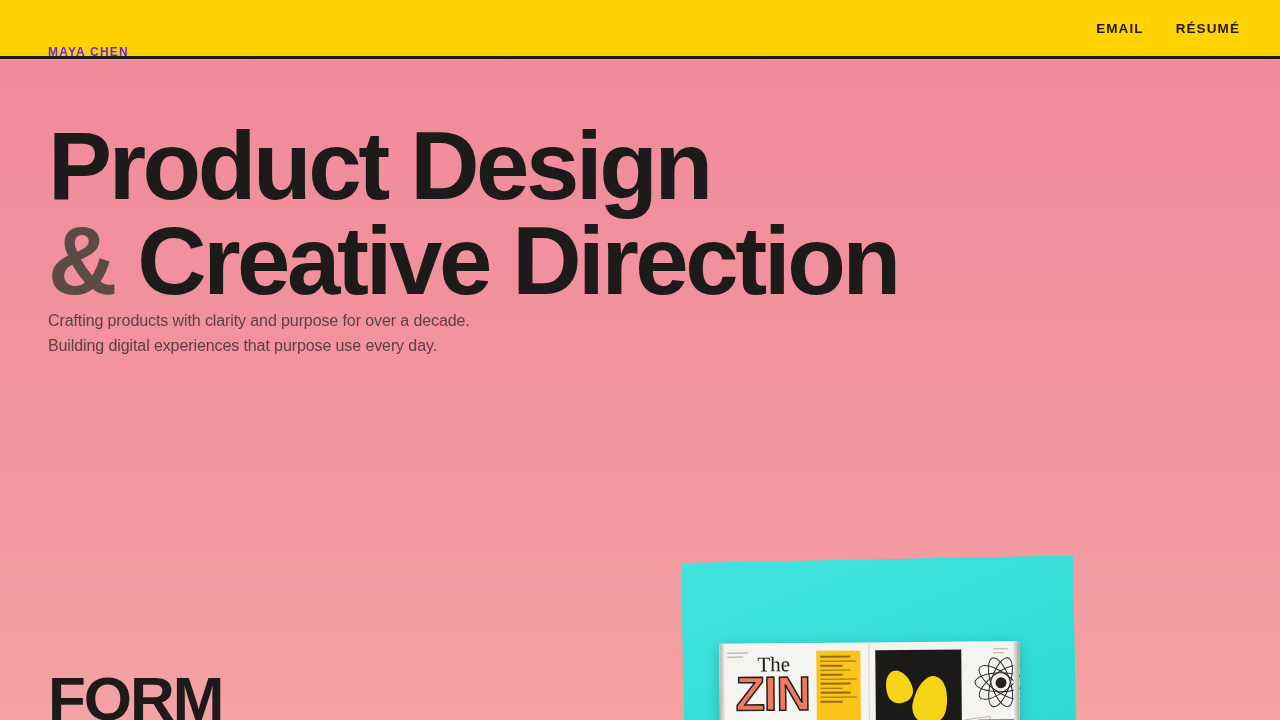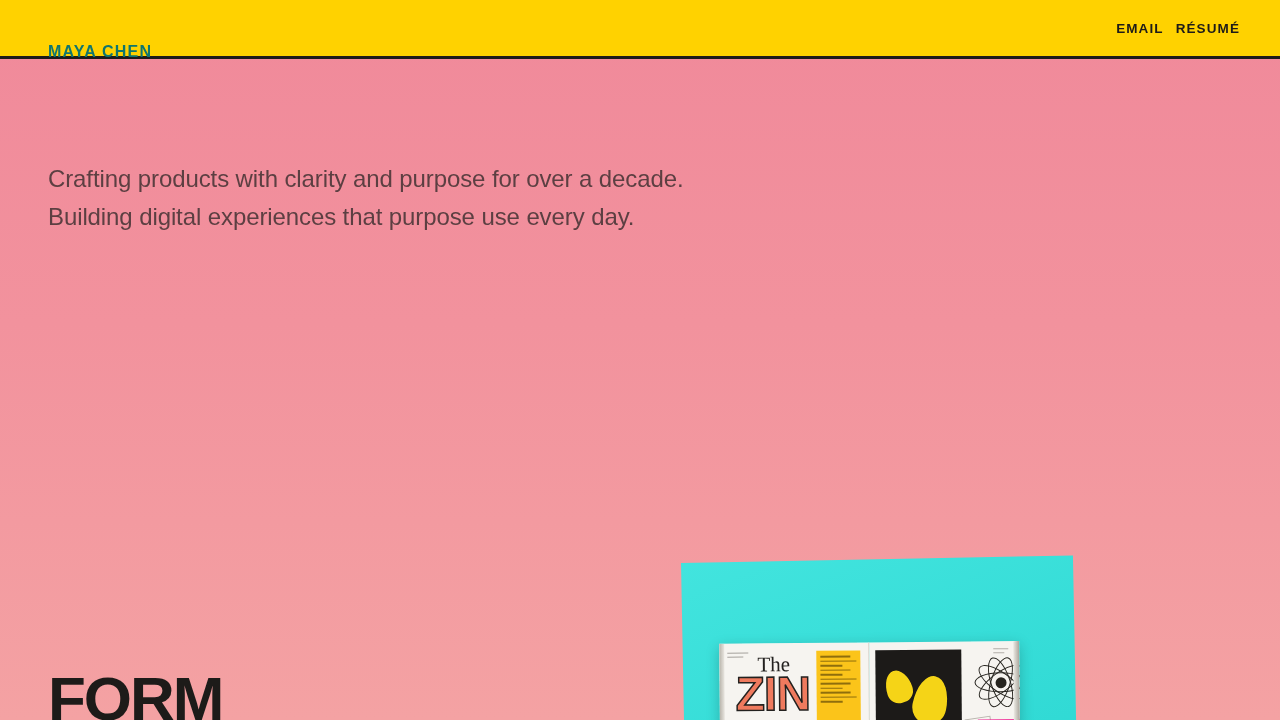--- a/index.html
+++ b/index.html
@@ -22,26 +22,26 @@
     position:absolute; top:0; left:0;
     width:1280px; height:59px;
     background:#ffd200;
     border-bottom:3px solid #1d1b19;
     display:flex; align-items:center;
     justify-content:space-between;
     padding:0 40px 0 48px;
     z-index:20;
   }
   .brand {
-    font-size:16px; font-weight:bold;
-    letter-spacing:1.2px; color:#0f766e;
+    font-size:12px; font-weight:bold;
+    letter-spacing:1.2px; color:#6d28d9;
     white-space:nowrap;
     margin-top:48px;
   }
-  .nav { display:flex; align-items:center; gap:12px; }
+  .nav { display:flex; align-items:center; gap:32px; }
   .nav-link {
     font-size:13.5px; font-weight:bold;
     letter-spacing:1.1px; color:#1d1b19;
     text-decoration:none; white-space:nowrap;
     cursor:pointer;
   }
 
   
   .hero {
     position:absolute; left:48px; top:118px;
@@ -49,22 +49,21 @@
   }
   .headline {
     font-size:96px; font-weight:bold;
     line-height:0.99; letter-spacing:-3.4px;
     color:#1d1b19;
   }
   .headline-line { display:block; white-space:nowrap; }
   .amp { color:#5c4a46; }
 
   .subhead {
-    margin-top:42px;
-    font-size:24px; line-height:1.58;
+    font-size:16px; line-height:1.58;
     color:#5c3f42; letter-spacing:-0.1px;
   }
   .subhead-line { display:block; white-space:nowrap; }
 
   
   .section-heading {
     position:absolute; left:48px; top:668px;
     font-size:62px; font-weight:bold;
     letter-spacing:-2px; line-height:1;
     color:#1d1b19; z-index:10;
@@ -187,20 +186,24 @@
 
   <header class="site-header">
     <div class="brand">MAYA CHEN</div>
     <nav class="nav">
       <a class="nav-link">EMAIL</a>
       <a class="nav-link">RÉSUMÉ</a>
     </nav>
   </header>
 
   <section class="hero">
+    <h1 class="headline">
+      <span class="headline-line">Product Design</span>
+      <span class="headline-line"><span class="amp">&amp;</span> <span>Creative Direction</span></span>
+    </h1>
     <p class="subhead">
       <span class="subhead-line">Crafting products with clarity and purpose for over a decade.</span>
       <span class="subhead-line">Building digital experiences that purpose use every day.</span>
     </p>
   </section>
 
   <h2 class="section-heading">FORM</h2>
 
   <div class="showcase">
     <div class="teal-card"></div>

